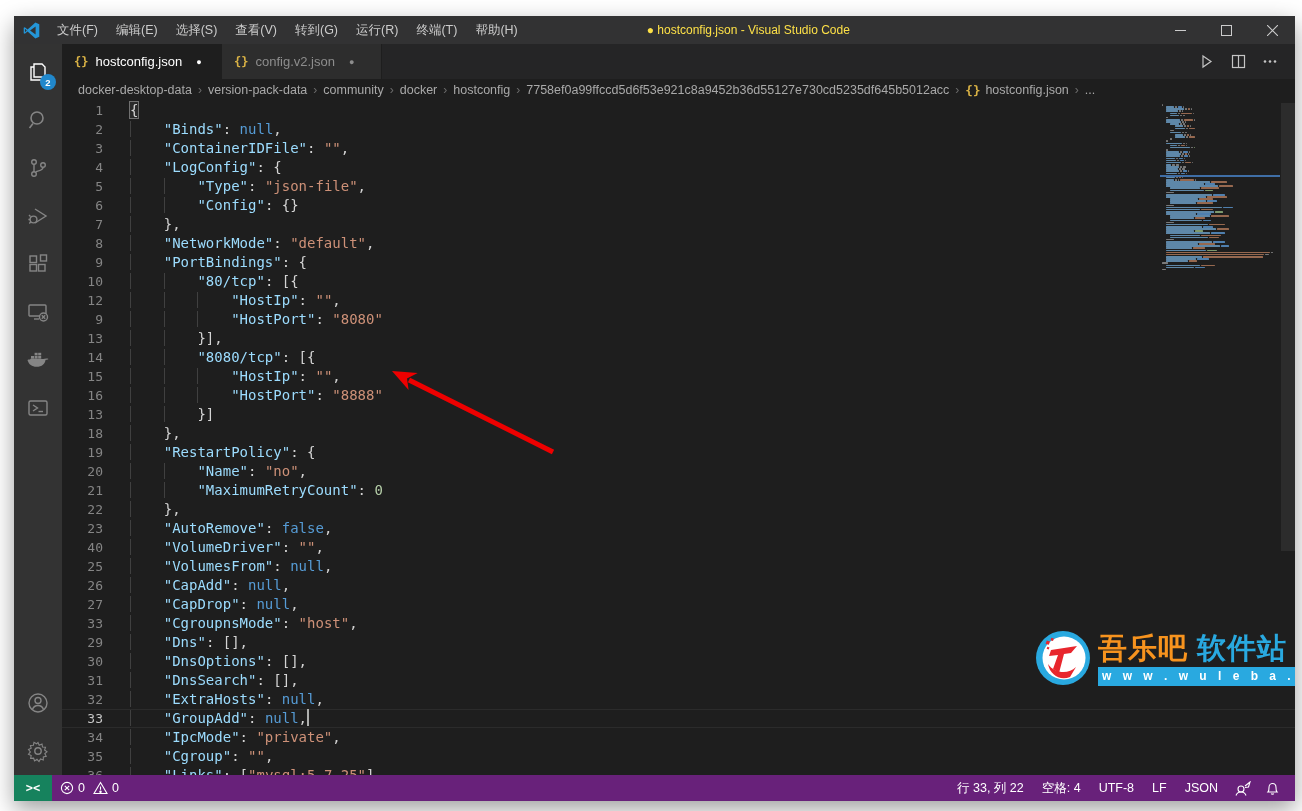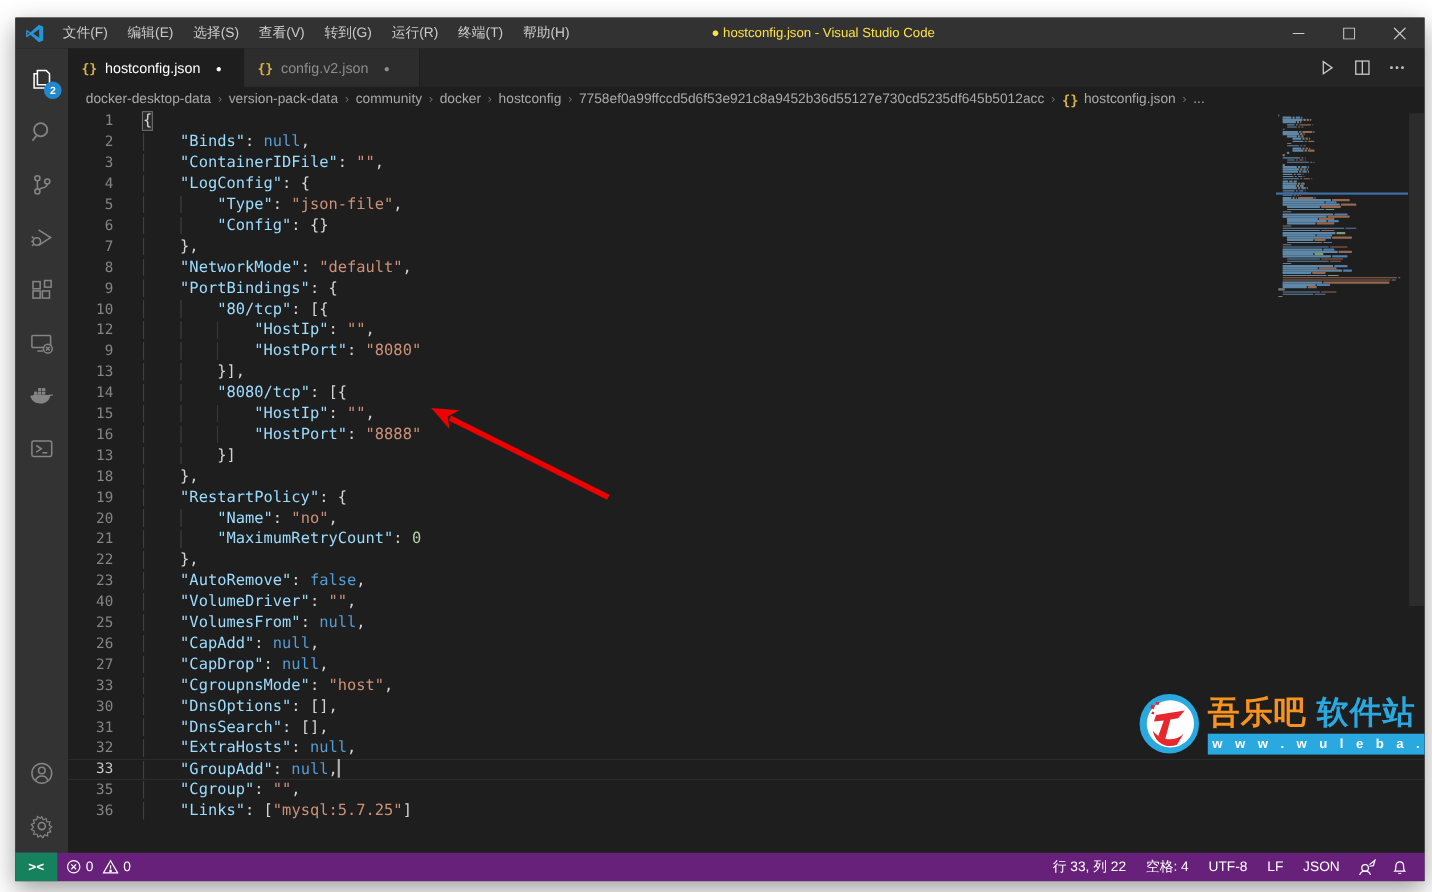--- a/index.html
+++ b/index.html
@@ -373,34 +373,42 @@
             </div>
             <div class="code-line">
               <div class="ln">27</div>
               <div class="code-text"><span class="ig">    </span><span class="tk-key">"CapDrop"</span><span class="tk-punc">: </span><span class="tk-kw">null</span><span class="tk-punc">,</span></div>
             </div>
             <div class="code-line">
               <div class="ln">33</div>
               <div class="code-text"><span class="ig">    </span><span class="tk-key">"CgroupnsMode"</span><span class="tk-punc">: </span><span class="tk-str">"host"</span><span class="tk-punc">,</span></div>
             </div>
             <div class="code-line">
+              <div class="ln">29</div>
+              <div class="code-text"><span class="ig">    </span><span class="tk-key">"Dns"</span><span class="tk-punc">: </span><span class="tk-punc">[],</span></div>
+            </div>
+            <div class="code-line">
               <div class="ln">30</div>
               <div class="code-text"><span class="ig">    </span><span class="tk-key">"DnsOptions"</span><span class="tk-punc">: </span><span class="tk-punc">[],</span></div>
             </div>
             <div class="code-line">
               <div class="ln">31</div>
               <div class="code-text"><span class="ig">    </span><span class="tk-key">"DnsSearch"</span><span class="tk-punc">: </span><span class="tk-punc">[],</span></div>
             </div>
             <div class="code-line">
               <div class="ln">32</div>
               <div class="code-text"><span class="ig">    </span><span class="tk-key">"ExtraHosts"</span><span class="tk-punc">: </span><span class="tk-kw">null</span><span class="tk-punc">,</span></div>
             </div>
             <div class="code-line current">
               <div class="ln">33</div>
               <div class="code-text"><span class="ig">    </span><span class="tk-key">"GroupAdd"</span><span class="tk-punc">: </span><span class="tk-kw">null</span><span class="tk-punc">,</span><span class="caret"></span></div>
+            </div>
+            <div class="code-line">
+              <div class="ln">34</div>
+              <div class="code-text"><span class="ig">    </span><span class="tk-key">"IpcMode"</span><span class="tk-punc">: </span><span class="tk-str">"private"</span><span class="tk-punc">,</span></div>
             </div>
             <div class="code-line">
               <div class="ln">35</div>
               <div class="code-text"><span class="ig">    </span><span class="tk-key">"Cgroup"</span><span class="tk-punc">: </span><span class="tk-str">""</span><span class="tk-punc">,</span></div>
             </div>
             <div class="code-line">
               <div class="ln">36</div>
               <div class="code-text"><span class="ig">    </span><span class="tk-key">"Links"</span><span class="tk-punc">: </span><span class="tk-punc">[</span><span class="tk-str">"mysql:5.7.25"</span><span class="tk-punc">]</span></div>
             </div>
           </div>

